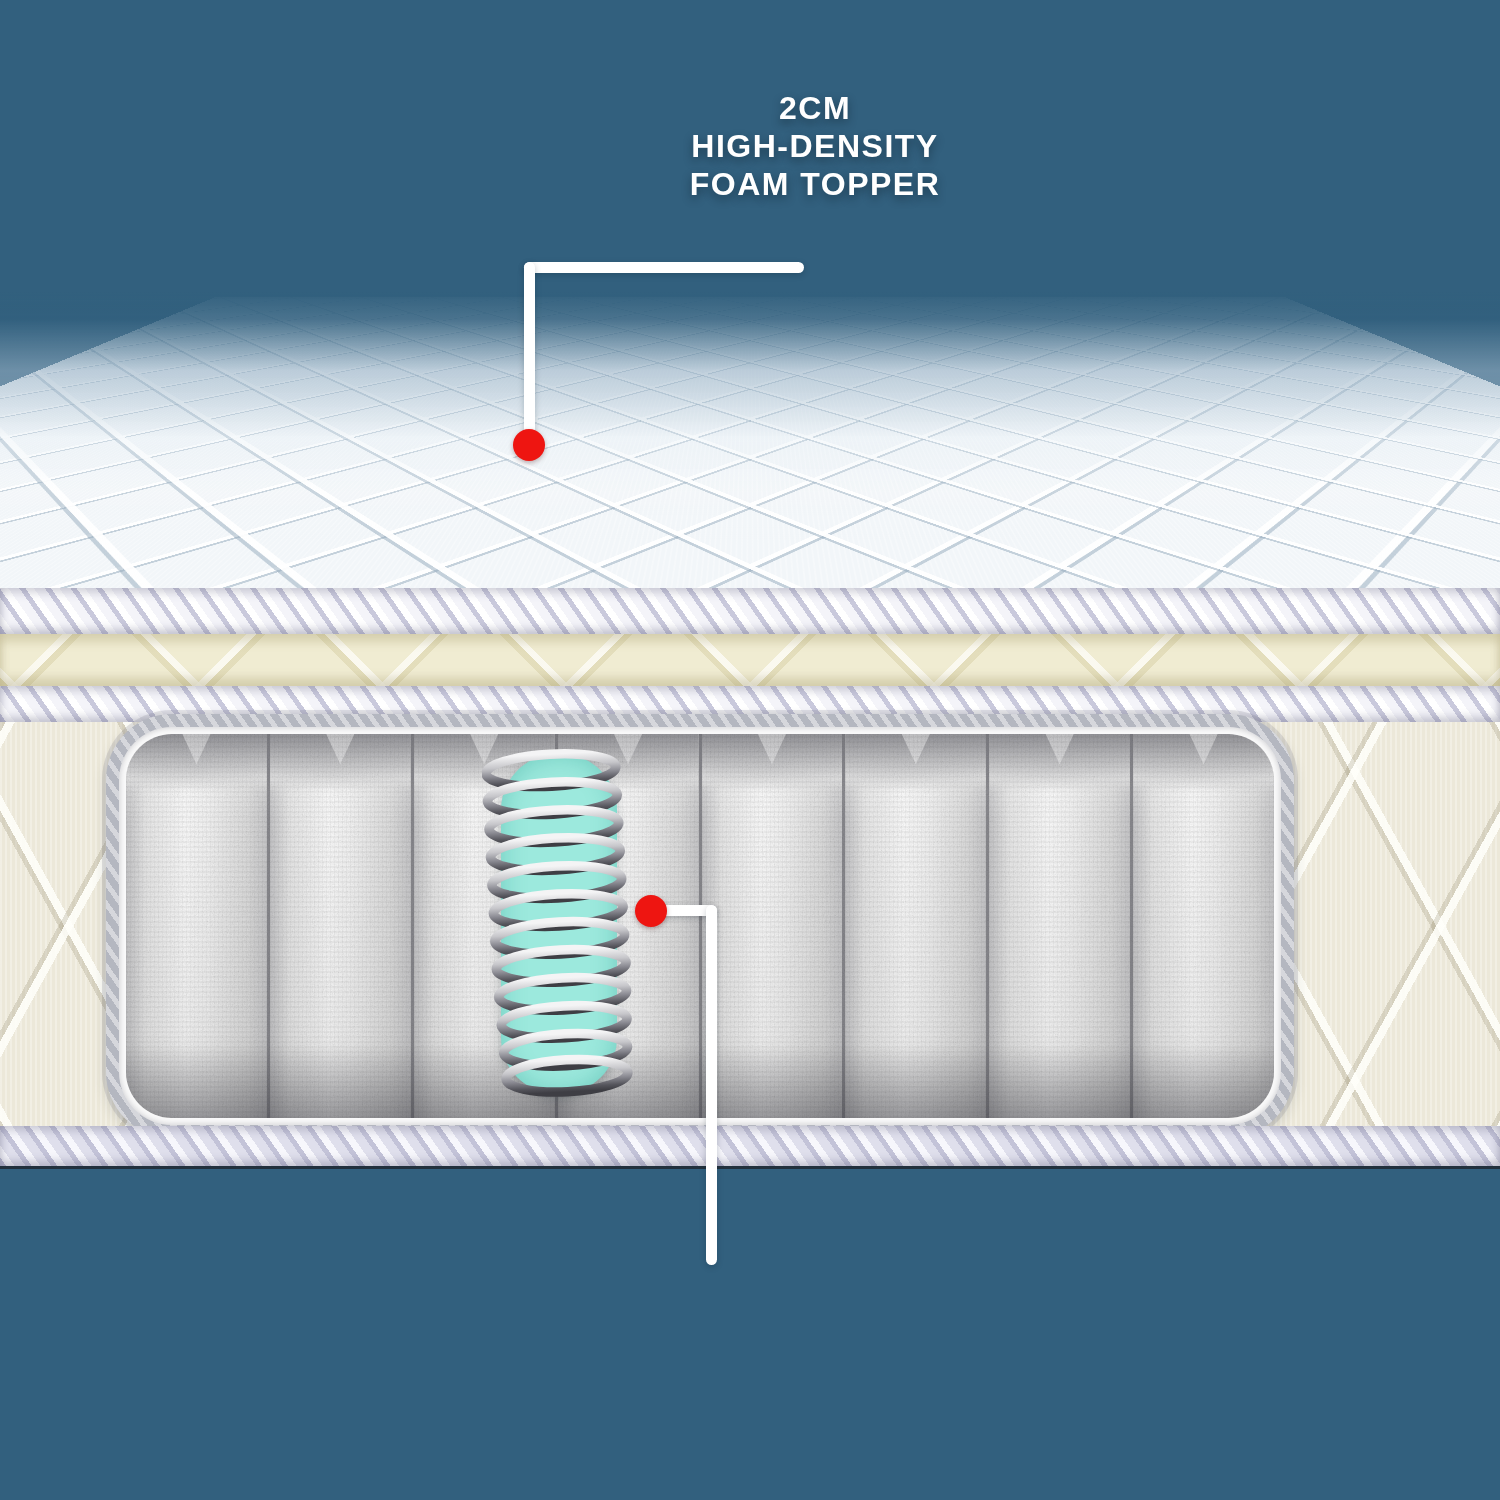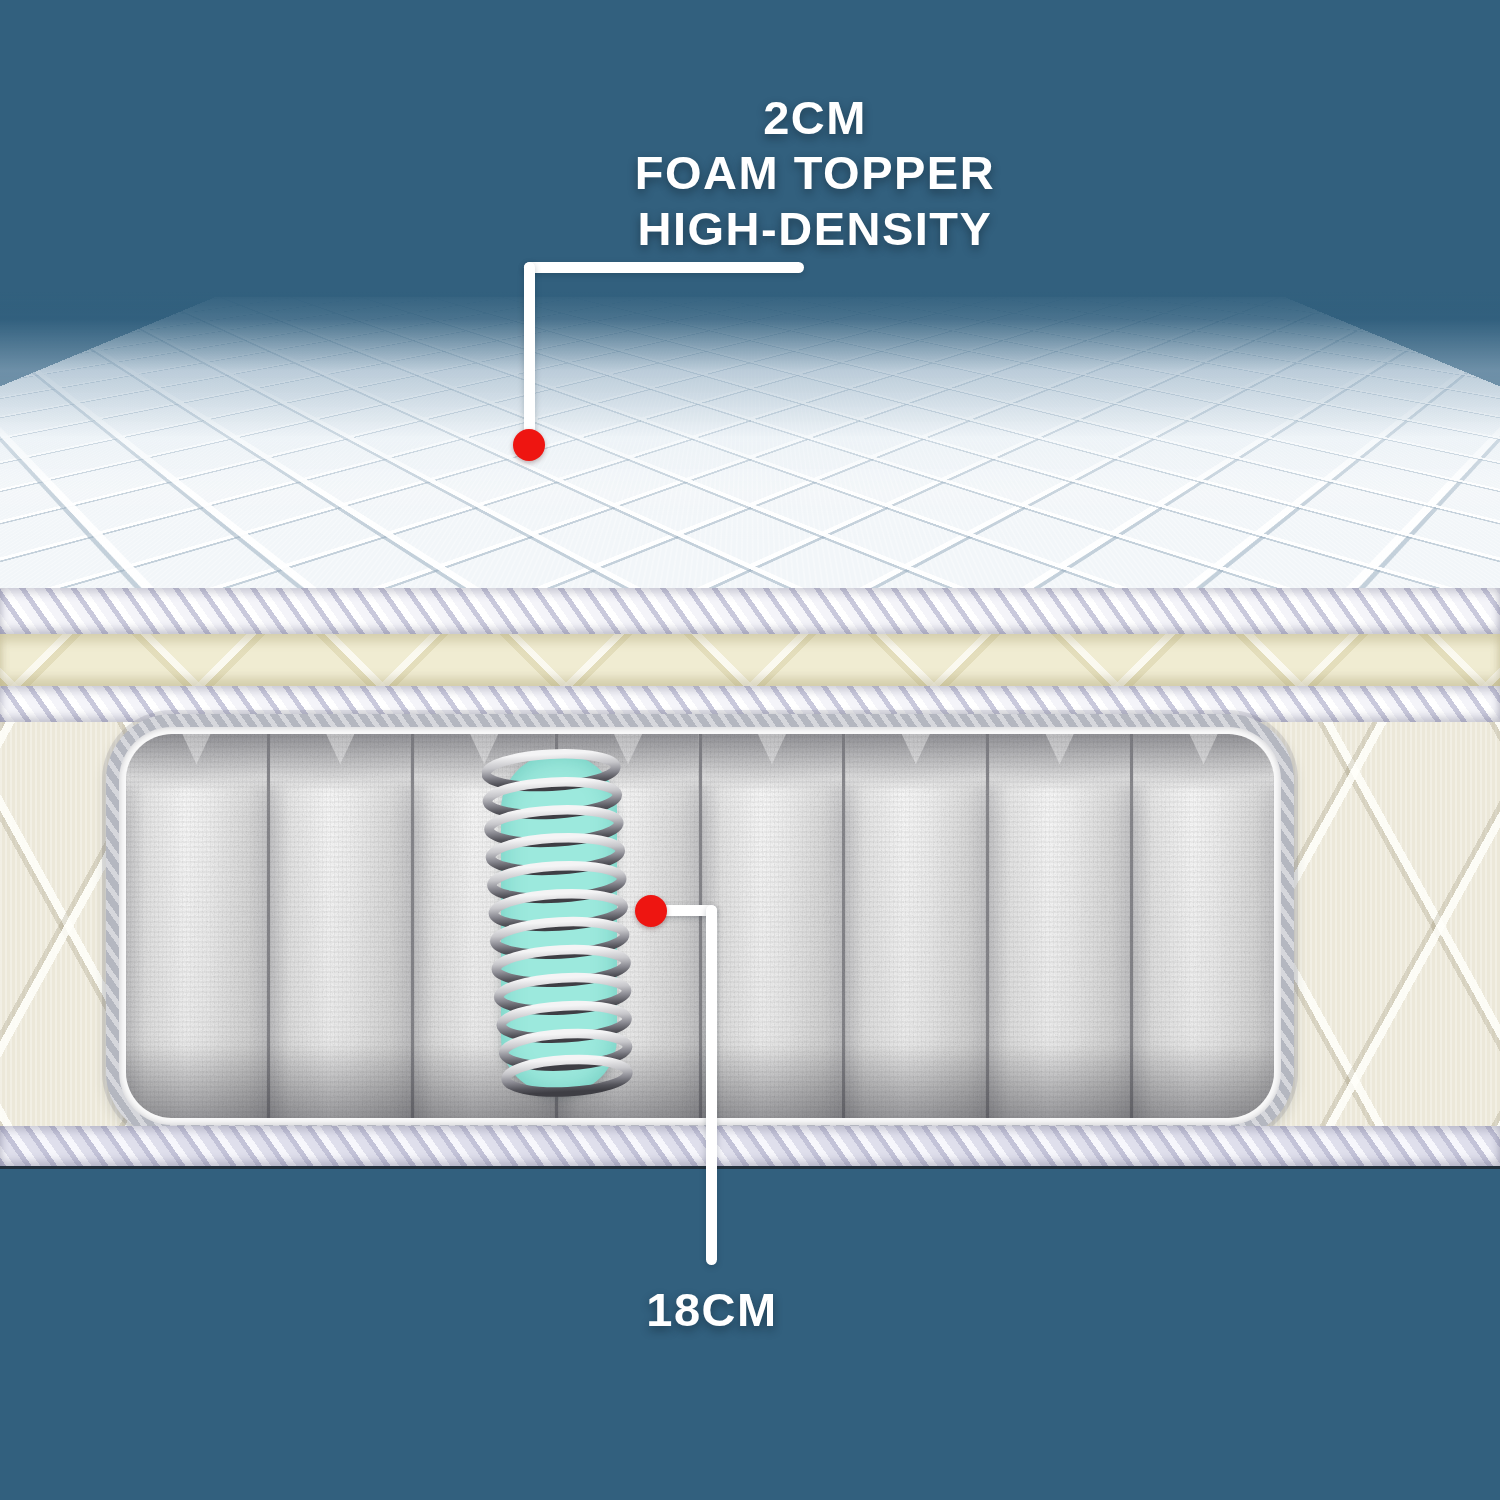--- a/index.html
+++ b/index.html
@@ -137,21 +137,21 @@
     width:32px;height:32px;border-radius:50%;z-index:6;
     background:var(--marker,#ee1511);
     box-shadow:0 2px 5px rgba(60,0,0,.3);
   }
   .marker-top{left:513px;top:429px;}
   .marker-bottom{left:635px;top:895px;}
 
   
   .label{
     z-index:7;color:var(--label-text,#ffffff);text-align:center;
-    font-size:47px;font-weight:700;line-height:1.18;letter-spacing:1.5px;
+    font-size:32px;font-weight:700;line-height:1.18;letter-spacing:1.5px;
     text-shadow:0 4px 10px rgba(10,25,35,.45);
     width:520px;
   }
   .label-top{left:555px;top:90px;}
   .label-bottom{left:452px;top:1282px;}
 </style>
 </head>
 <body>
 
 <div class="abs top-quilt-wrap">
@@ -214,22 +214,21 @@
   </g>
 </svg>
 
 <div class="abs piping piping-bottom"></div>
 
 <div class="abs leader lead-top-h"></div>
 <div class="abs leader lead-top-v"></div>
 <div class="abs marker marker-top"></div>
 <div class="abs label label-top">
   <div>2CM</div>
+  <div>HIGH-DENSITY</div>
   <div>FOAM TOPPER</div>
-  <div>HIGH-DENSITY</div>
 </div>
 
 <div class="abs leader lead-bot-h"></div>
 <div class="abs leader lead-bot-v"></div>
 <div class="abs marker marker-bottom"></div>
 <div class="abs label label-bottom">
-  <div>18CM</div>
 </div>
 
 </body></html>

